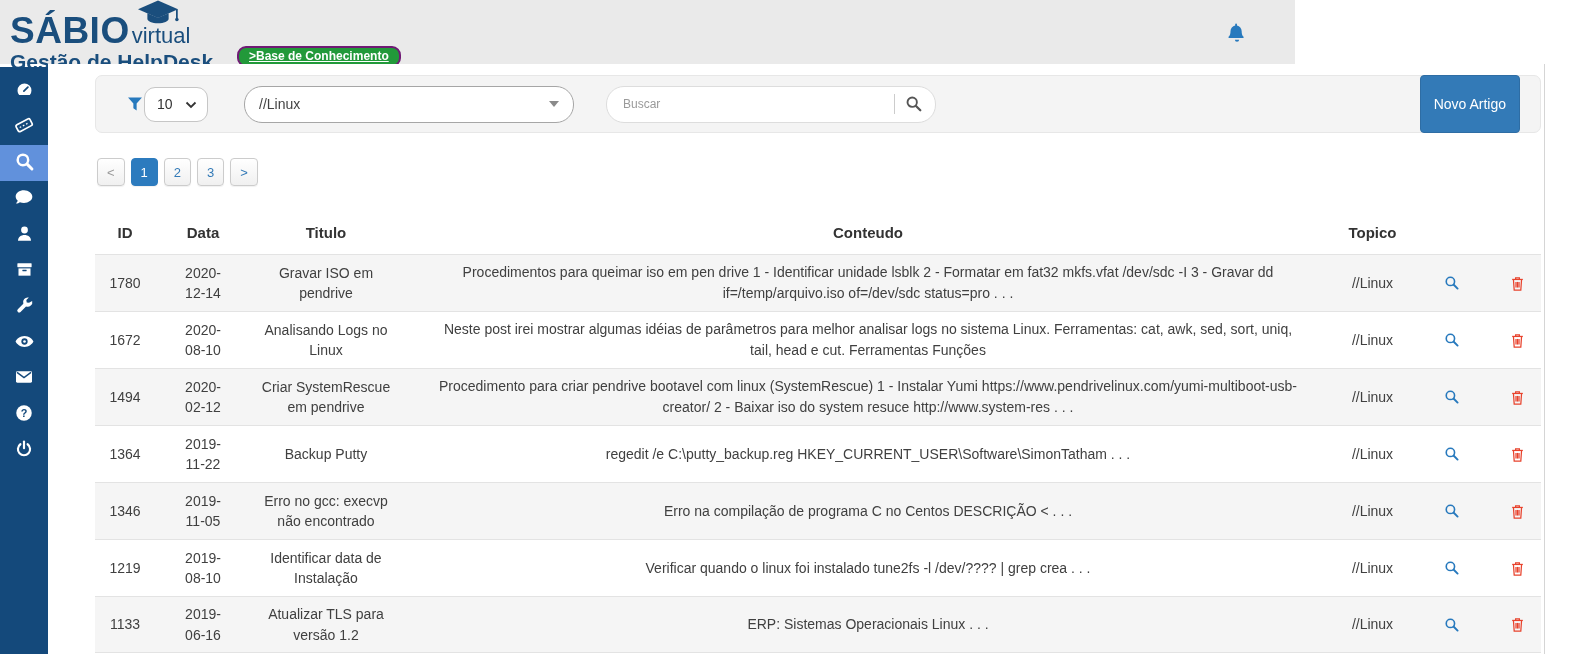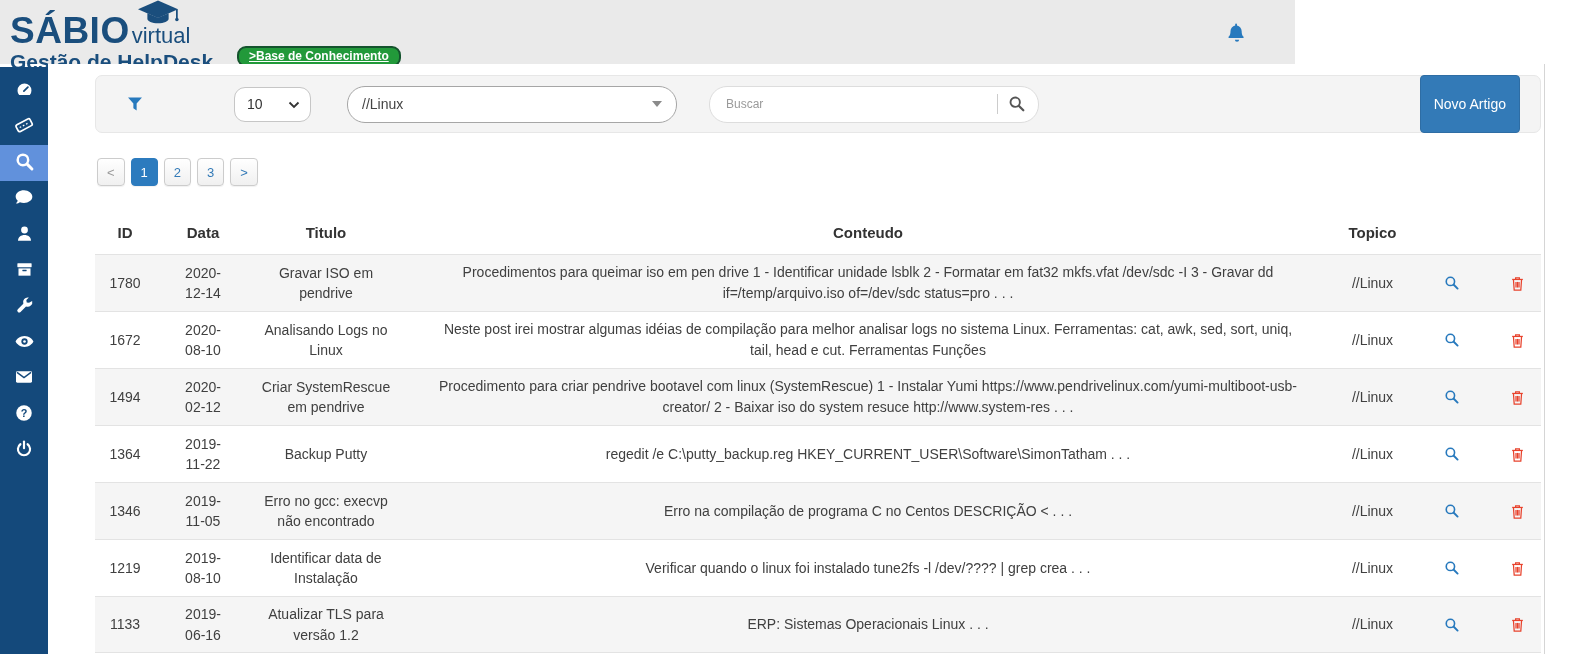--- a/index.html
+++ b/index.html
@@ -12,21 +12,21 @@
   
   .header { position:absolute; top:0; left:0; width:1295px; height:64px; background:#EAEAEA; }
   .logo { position:absolute; left:10px; top:2px; color:#1A4E7D; line-height:1; }
   .logo-top { display:flex; align-items:baseline; padding-top:10px; height:38px; }
   .logo-main { font-size:37px; font-weight:bold; letter-spacing:0.5px; }
   .logo-suffix-wrap { position:relative; margin-left:2px; }
   .logo-suffix { font-size:22px; font-weight:normal; }
   .cap-icon { position:absolute; left:2px; top:-27px; }
   .logo-tag { font-size:21px; font-weight:bold; margin-top:11px; }
   .kb-badge {
-    position:absolute; left:237px; top:46px; background:#22993A; border:2px solid #14532d;
+    position:absolute; left:237px; top:46px; background:#22993A; border:2px solid #701a75;
     border-radius:9px; color:#fff; font-size:12px; font-weight:bold; text-decoration:underline;
     padding:1px 10px 2px; cursor:pointer; white-space:nowrap;
   }
   .bell-btn { position:absolute; right:47px; top:21px; cursor:pointer; }
 
   
   .sidebar {
     position:absolute; left:0; top:67px; width:48px; height:587px; background:#14497B;
     display:flex; flex-direction:column; padding-top:6px;
   }
@@ -43,21 +43,21 @@
   .toolbar {
     position:absolute; left:47px; top:11px; width:1446px; height:58px;
     background:#F4F4F4; border:1px solid #E7E7E7; border-radius:7px;
     display:flex; align-items:center;
   }
   .funnel { margin-left:30px; display:flex; cursor:pointer; }
   .select-box {
     background:#fff; display:flex; align-items:center; justify-content:space-between;
     cursor:pointer; font-size:14px; color:#333;
   }
-  .select-pagesize { margin-left:90px; width:77px; height:35px; border:1px solid #C6C6C6; border-radius:11px; padding:0 10px 0 12px; }
+  .select-pagesize { width:64px; height:35px; border:1px solid #C6C6C6; border-radius:11px; padding:0 10px 0 12px; }
   .select-topic { margin-left:36px; width:330px; height:37px; border:1px solid #A6A6A6; border-radius:18px; padding:0 14px 0 14px; color:#444; }
   .tri-down { width:0; height:0; border-left:5px solid transparent; border-right:5px solid transparent; border-top:6px solid #8A8A8A; }
   .searchbox {
     margin-left:32px; width:330px; height:37px; background:#fff; border:1px solid #DDDDDD;
     border-radius:18px; display:flex; align-items:center; padding:0 12px 0 14px;
   }
   .searchbox input {
     border:none; outline:none; flex:1; font-size:12px; color:#333; background:transparent;
     font-family:"Liberation Sans", sans-serif;
   }
@@ -308,21 +308,21 @@
                 <path d="M14.4 10.5v9"></path>
               </g>
             </svg>
         </div>
       </div>
 
       <div class="trow">
         <div class="cell">1672</div>
         <div class="cell cell-data">2020-08-10</div>
         <div class="cell cell-titulo">Analisando Logs no Linux</div>
-        <div class="cell cell-conteudo">Neste post irei mostrar algumas idéias de compilação para melhor analisar logs no sistema Linux. Ferramentas: cat, awk, sed, sort, uniq, tail, head e cut. Ferramentas Funções</div>
+        <div class="cell cell-conteudo">Neste post irei mostrar algumas idéias de parâmetros para melhor analisar logs no sistema Linux. Ferramentas: cat, awk, sed, sort, uniq, tail, head e cut. Ferramentas Funções</div>
         <div class="cell">//Linux</div>
         <div class="cell-action">
           <svg width="16" height="16" viewBox="0 0 20 20">
               <circle cx="8" cy="8" r="5.2" fill="none" stroke="#2779BD" stroke-width="2"></circle>
               <line x1="12.2" y1="12.2" x2="17" y2="17" stroke="#2779BD" stroke-width="2.4" stroke-linecap="round"></line>
             </svg>
         </div>
         <div class="cell-action">
           <svg width="15" height="17" viewBox="0 0 24 26">
               <g fill="none" stroke="#E8432D" stroke-width="2">

